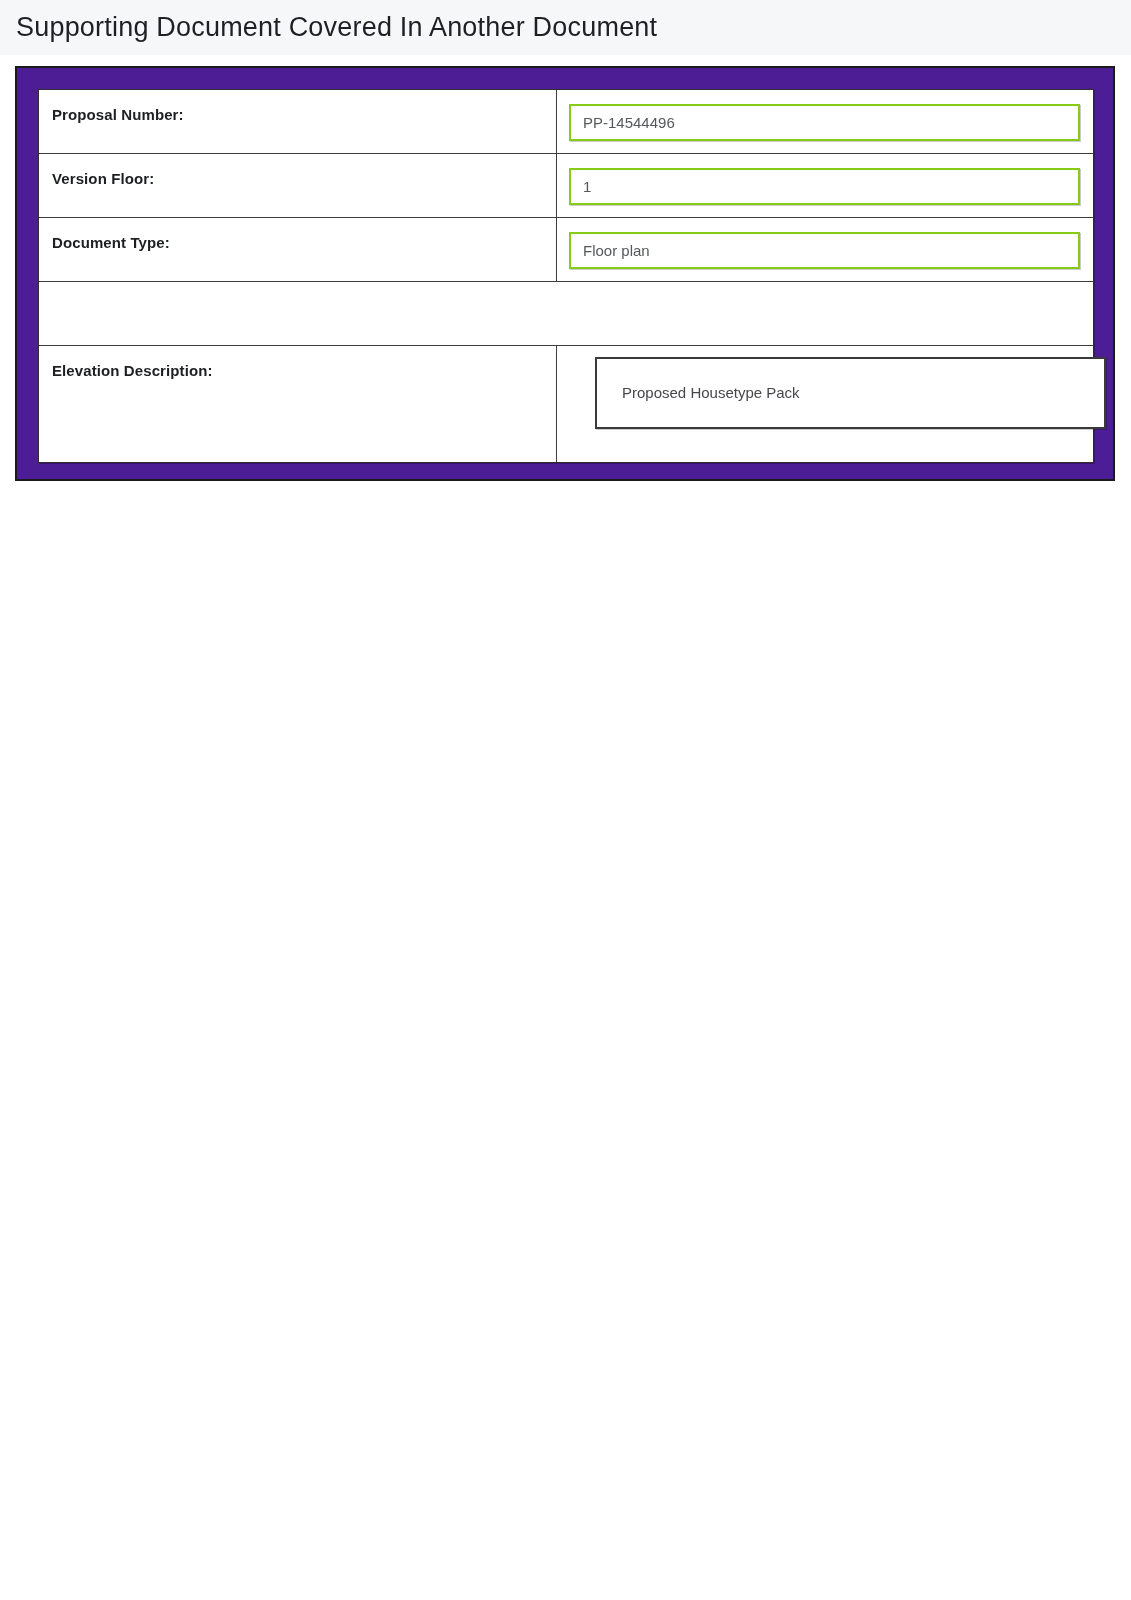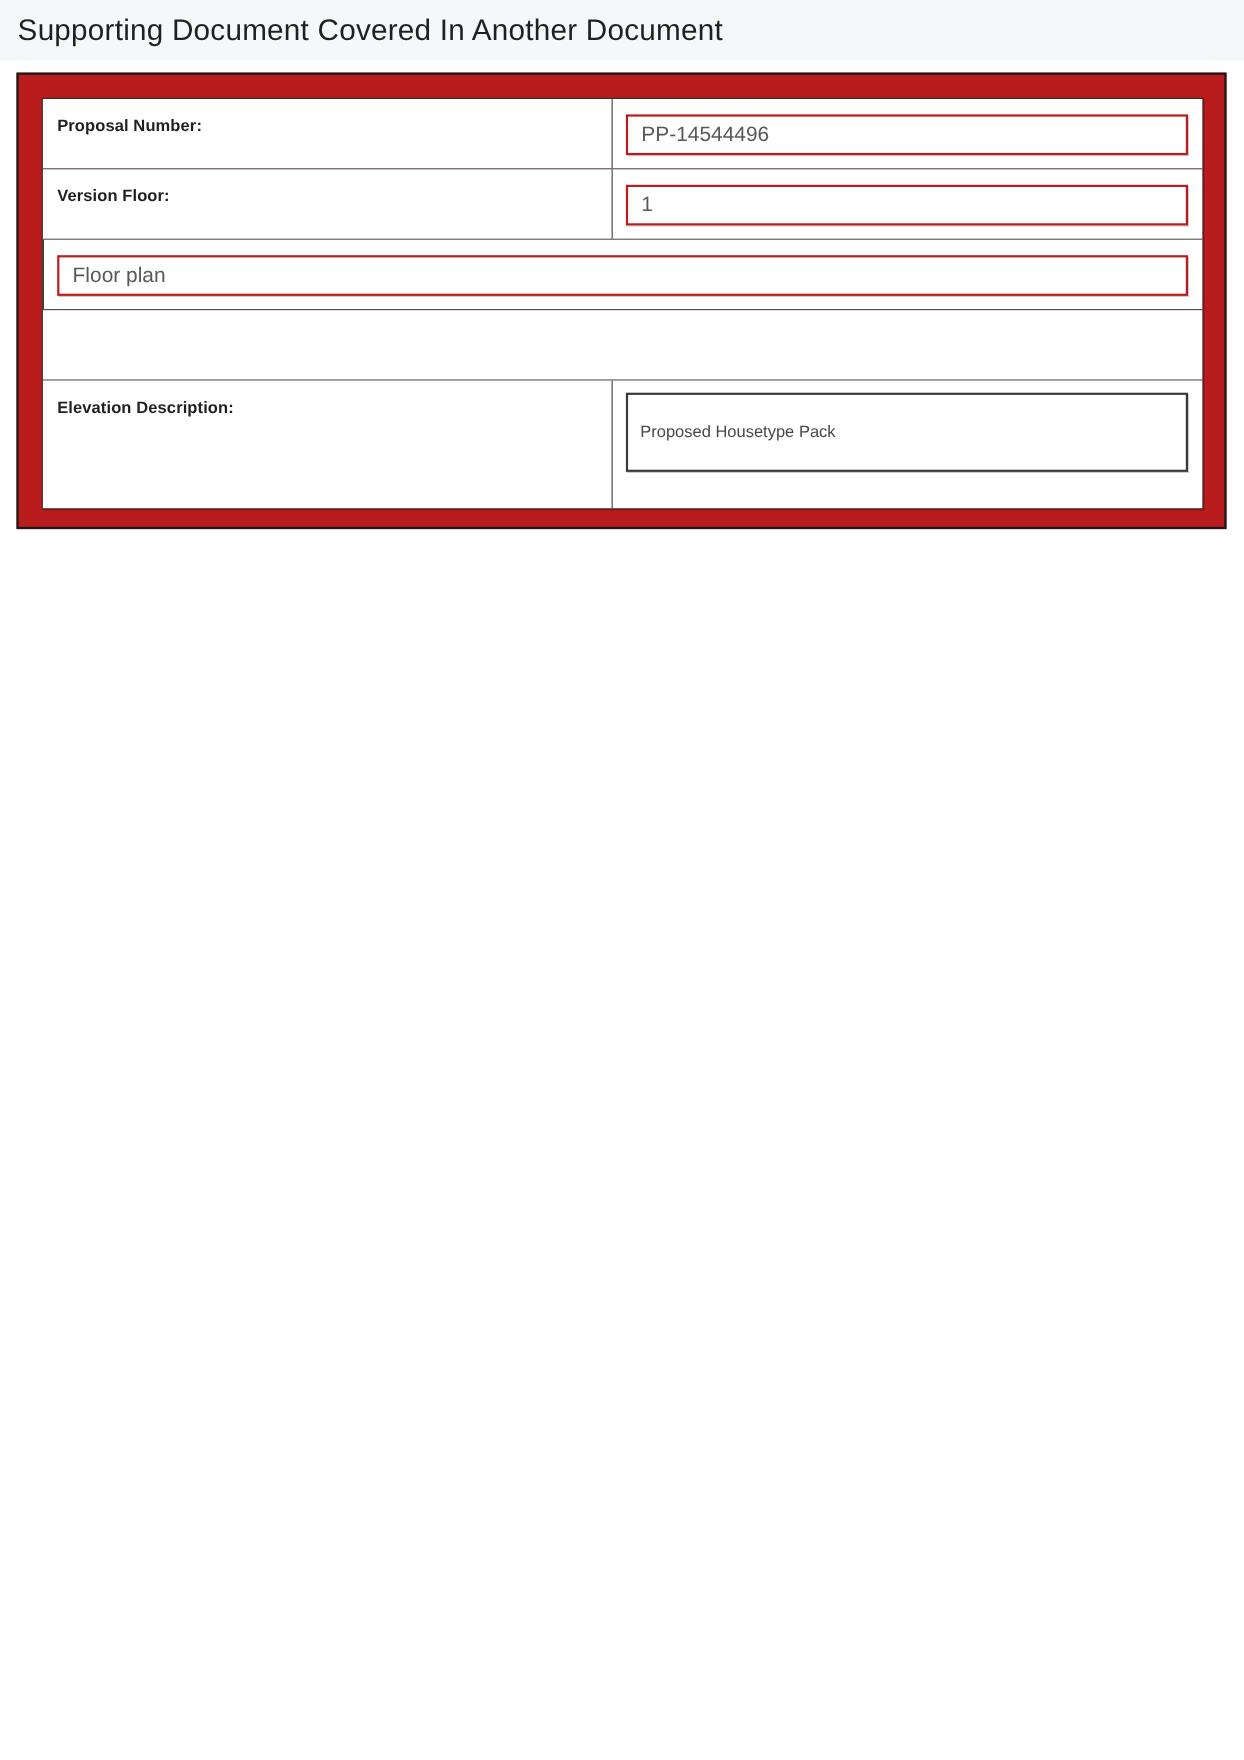--- a/index.html
+++ b/index.html
@@ -18,21 +18,21 @@
   }
   .page-title {
     font-size: 27px;
     font-weight: 400;
     color: #1f2023;
     letter-spacing: 0.2px;
   }
   .form-panel {
     margin: 11px 16px 0 15px;
     border: 2px solid #1b1b1b;
-    background: #b91c1c;
+    background: #4c1d95;
     padding: 21px 19px 16px 21px;
   }
   .form-table {
     border: 1px solid #2f2f2f;
     box-shadow: 1px 1px 0 rgba(0,0,0,0.25);
   }
   .form-row {
     display: flex;
     align-items: stretch;
     height: 64px;
@@ -57,45 +57,46 @@
   .cell-value {
     flex: 1 1 auto;
     border-left: 1px solid #3d3d3d;
     padding: 14px 13px 0 12px;
   }
   .form-row.tall .cell-value { padding-top: 11px; }
   .field-input {
     display: block;
     width: 100%;
     height: 37px;
-    border: 2px solid #b91c1c;
+    border: 2px solid #84cc16;
     box-shadow: 1px 1px 0 rgba(0,0,0,0.2);
     background: #ffffff;
     padding: 0 12px;
     font-family: "Liberation Sans", "DejaVu Sans", sans-serif;
-    font-size: 19px;
+    font-size: 15px;
     color: #56585c;
     white-space: nowrap;
     overflow: hidden;
     outline: none;
   }
   .field-textarea {
     display: block;
     width: 100%;
     height: 72px;
     border: 2px solid #3a3a3a;
     box-shadow: 1px 1px 0 rgba(0,0,0,0.2);
     background: #ffffff;
-    padding: 25px 12px 0 11px;
+    padding: 25px 12px 0 25px;
     font-family: "Liberation Sans", "DejaVu Sans", sans-serif;
     font-size: 15px;
     color: #46474b;
     resize: none;
     overflow: hidden;
     outline: none;
+    margin-left: 26px;
   }
 </style>
 </head>
 <body>
 
 <div class="page-header">
   <div class="page-title">Supporting Document Covered In Another Document</div>
 </div>
 
 <div class="form-panel">
@@ -113,20 +114,23 @@
     <div class="form-row">
       <div class="cell-label">
         <span class="label-text">Version Floor:</span>
       </div>
       <div class="cell-value">
         <input class="field-input" type="text" readonly="" value="1" style="">
       </div>
     </div>
 
     <div class="form-row">
+      <div class="cell-label">
+        <span class="label-text">Document Type:</span>
+      </div>
       <div class="cell-value">
         <input class="field-input" type="text" readonly="" value="Floor plan" style="">
       </div>
     </div>
 
     <div class="form-row">
     </div>
 
     <div class="form-row tall">
       <div class="cell-label">

